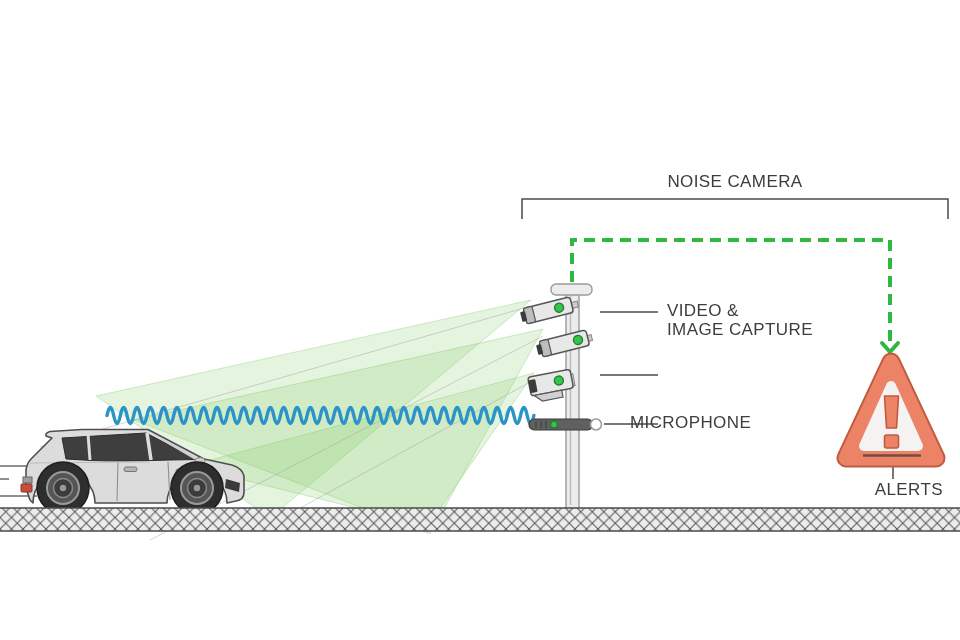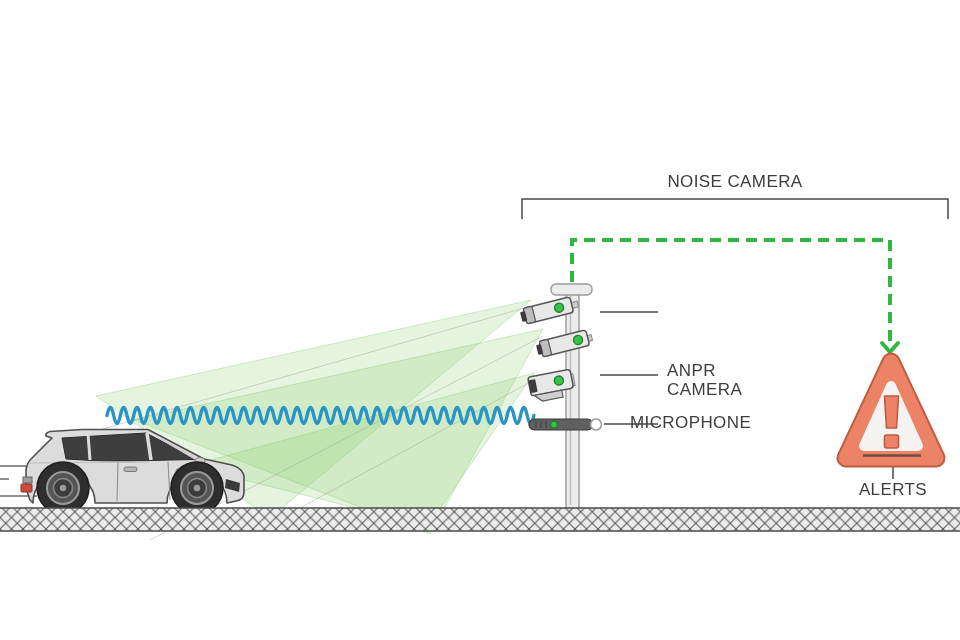--- a/index.html
+++ b/index.html
@@ -143,19 +143,19 @@
       <path d="M891,362 L846,458 L936,458 Z" fill="var(--alert_fill,#ec8266)" stroke="var(--alert_fill,#ec8266)" stroke-width="15" stroke-linejoin="round"></path>
       <path d="M891,386 L864,446 L918,446 Z" fill="var(--alert_inner,#f4f3f1)" stroke="var(--alert_inner,#f4f3f1)" stroke-width="10" stroke-linejoin="round"></path>
       <line x1="863" y1="455.5" x2="921" y2="455.5" stroke="#4a3a33" stroke-width="2.4" stroke-opacity=".75"></line>
       <path d="M884.5,396 L898.5,396 L896.5,428 L886.5,428 Z" fill="var(--alert_fill,#ec8266)" stroke="var(--alert_outline,#c05b40)" stroke-width="1.6" stroke-linejoin="round"></path>
       <rect x="884.5" y="435" width="14" height="13" rx="2" fill="var(--alert_fill,#ec8266)" stroke="var(--alert_outline,#c05b40)" stroke-width="1.6"></rect>
     </g>
   </svg>
 
   <div class="diagram-label centered" style="left:522px;top:172px;width:426px;">NOISE CAMERA</div>
 
+  <div class="diagram-label" style="left:667px;top:301px;"><span>VIDEO &amp;</span><br><span>IMAGE CAPTURE</span></div>
 
-  <div class="diagram-label" style="left:667px;top:361px;"><span>ANPR</span><br><span>CAMERA</span></div>
 
   <div class="diagram-label" style="left:630px;top:413px;">MICROPHONE</div>
 
-  <div class="diagram-label centered" style="left:843px;top:480px;width:100px;">ALERTS</div>
+  <div class="diagram-label centered" style="left:843px;top:480px;width:100px;text-align:right;">ALERTS</div>
 </div>
 
 </body></html>

